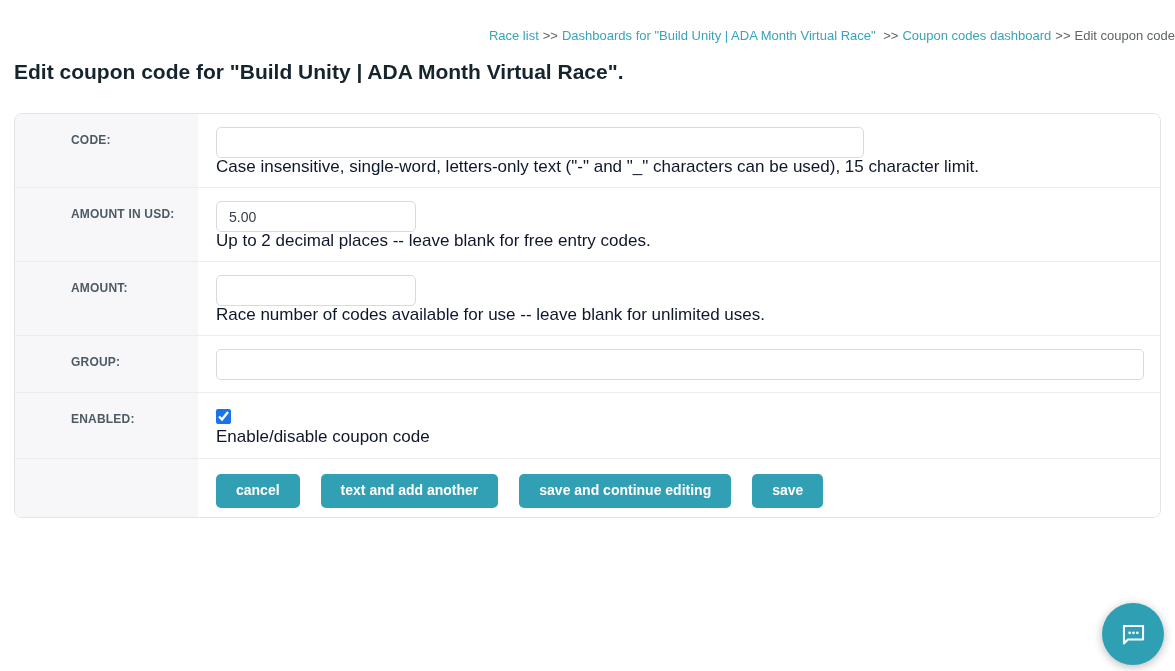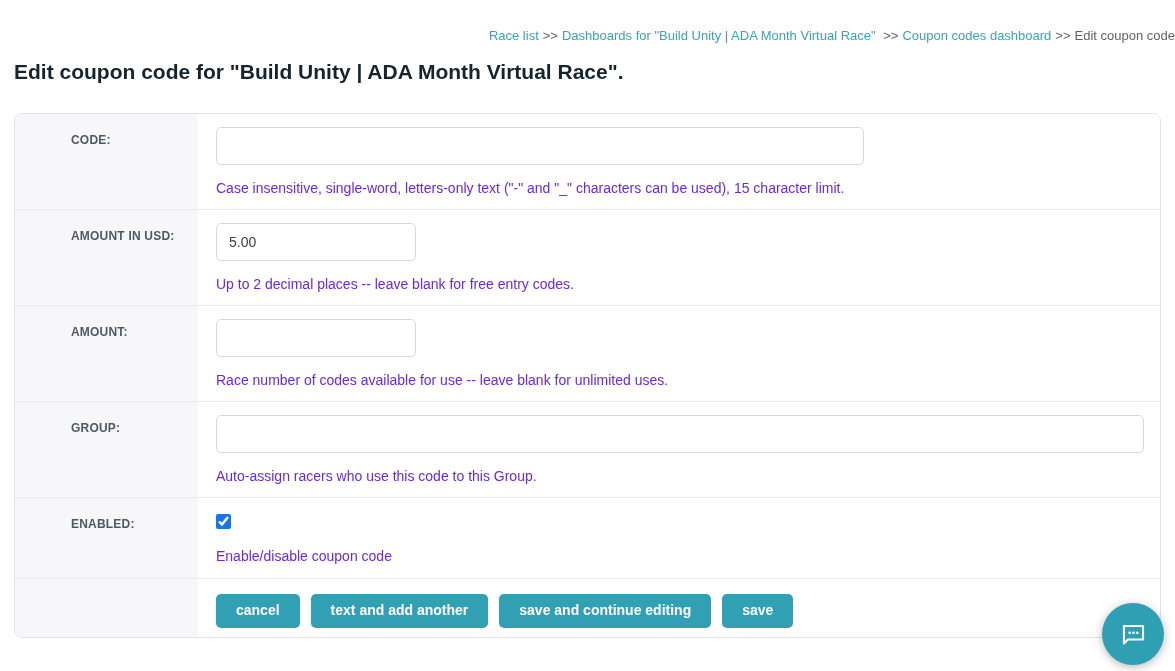--- a/index.html
+++ b/index.html
@@ -64,37 +64,37 @@
     letter-spacing: 0.2px;
     margin-left: 40px;
   }
   .field-cell {
     flex: 1;
     padding: 13px 16px 12px 18px;
     background: #ffffff;
   }
   .text-input {
     display: block;
-    height: 38px;
+    height: 31px;
     border: 1px solid #d8dade;
     border-radius: 5px;
     padding: 0 12px;
     font-size: 14px;
     color: #38404a;
     font-family: "Liberation Sans", sans-serif;
     outline: none;
     background: #fff;
   }
   .text-input.lg { width: 648px; }
   .text-input.sm { width: 200px; }
   .text-input.full { width: 100%; }
   .help-text {
-    margin-top: 15px;
-    font-size: 14px;
-    color: #6d28d9;
+    margin-top: 0;
+    font-size: 17px;
+    color: #0f172a;
     line-height: 17px;
   }
   .checkbox {
     width: 15px;
     height: 15px;
     margin: 3px 0 0 0;
     accent-color: #1a73e8;
     cursor: pointer;
   }
   .row-enabled .field-cell { padding-bottom: 13px; }
@@ -104,21 +104,21 @@
   .btn {
     display: inline-block;
     background: #31a0b5;
     color: #ffffff;
     font-weight: bold;
     font-size: 14px;
     font-family: "Liberation Sans", sans-serif;
     border: none;
     border-radius: 5px;
     padding: 9px 20px 10px 20px;
-    margin-right: 11px;
+    margin-right: 21px;
     cursor: pointer;
     line-height: 15px;
   }
 
   
   .chat-fab {
     position: absolute;
     right: 11px;
     bottom: 6px;
     width: 62px;
@@ -173,21 +173,20 @@
       <div class="help-text">Race number of codes available for use -- leave blank for unlimited uses.</div>
     </div>
   </div>
 
   <div class="form-row">
     <div class="label-cell">
       <span class="field-label">GROUP:</span>
     </div>
     <div class="field-cell">
       <input type="text" class="text-input full" value="" style="">
-      <div class="help-text">Auto-assign racers who use this code to this Group.</div>
     </div>
   </div>
 
   <div class="form-row row-enabled">
     <div class="label-cell">
       <span class="field-label">ENABLED:</span>
     </div>
     <div class="field-cell">
       <input type="checkbox" class="checkbox" checked="checked" style="">
       <div class="help-text">Enable/disable coupon code</div>

